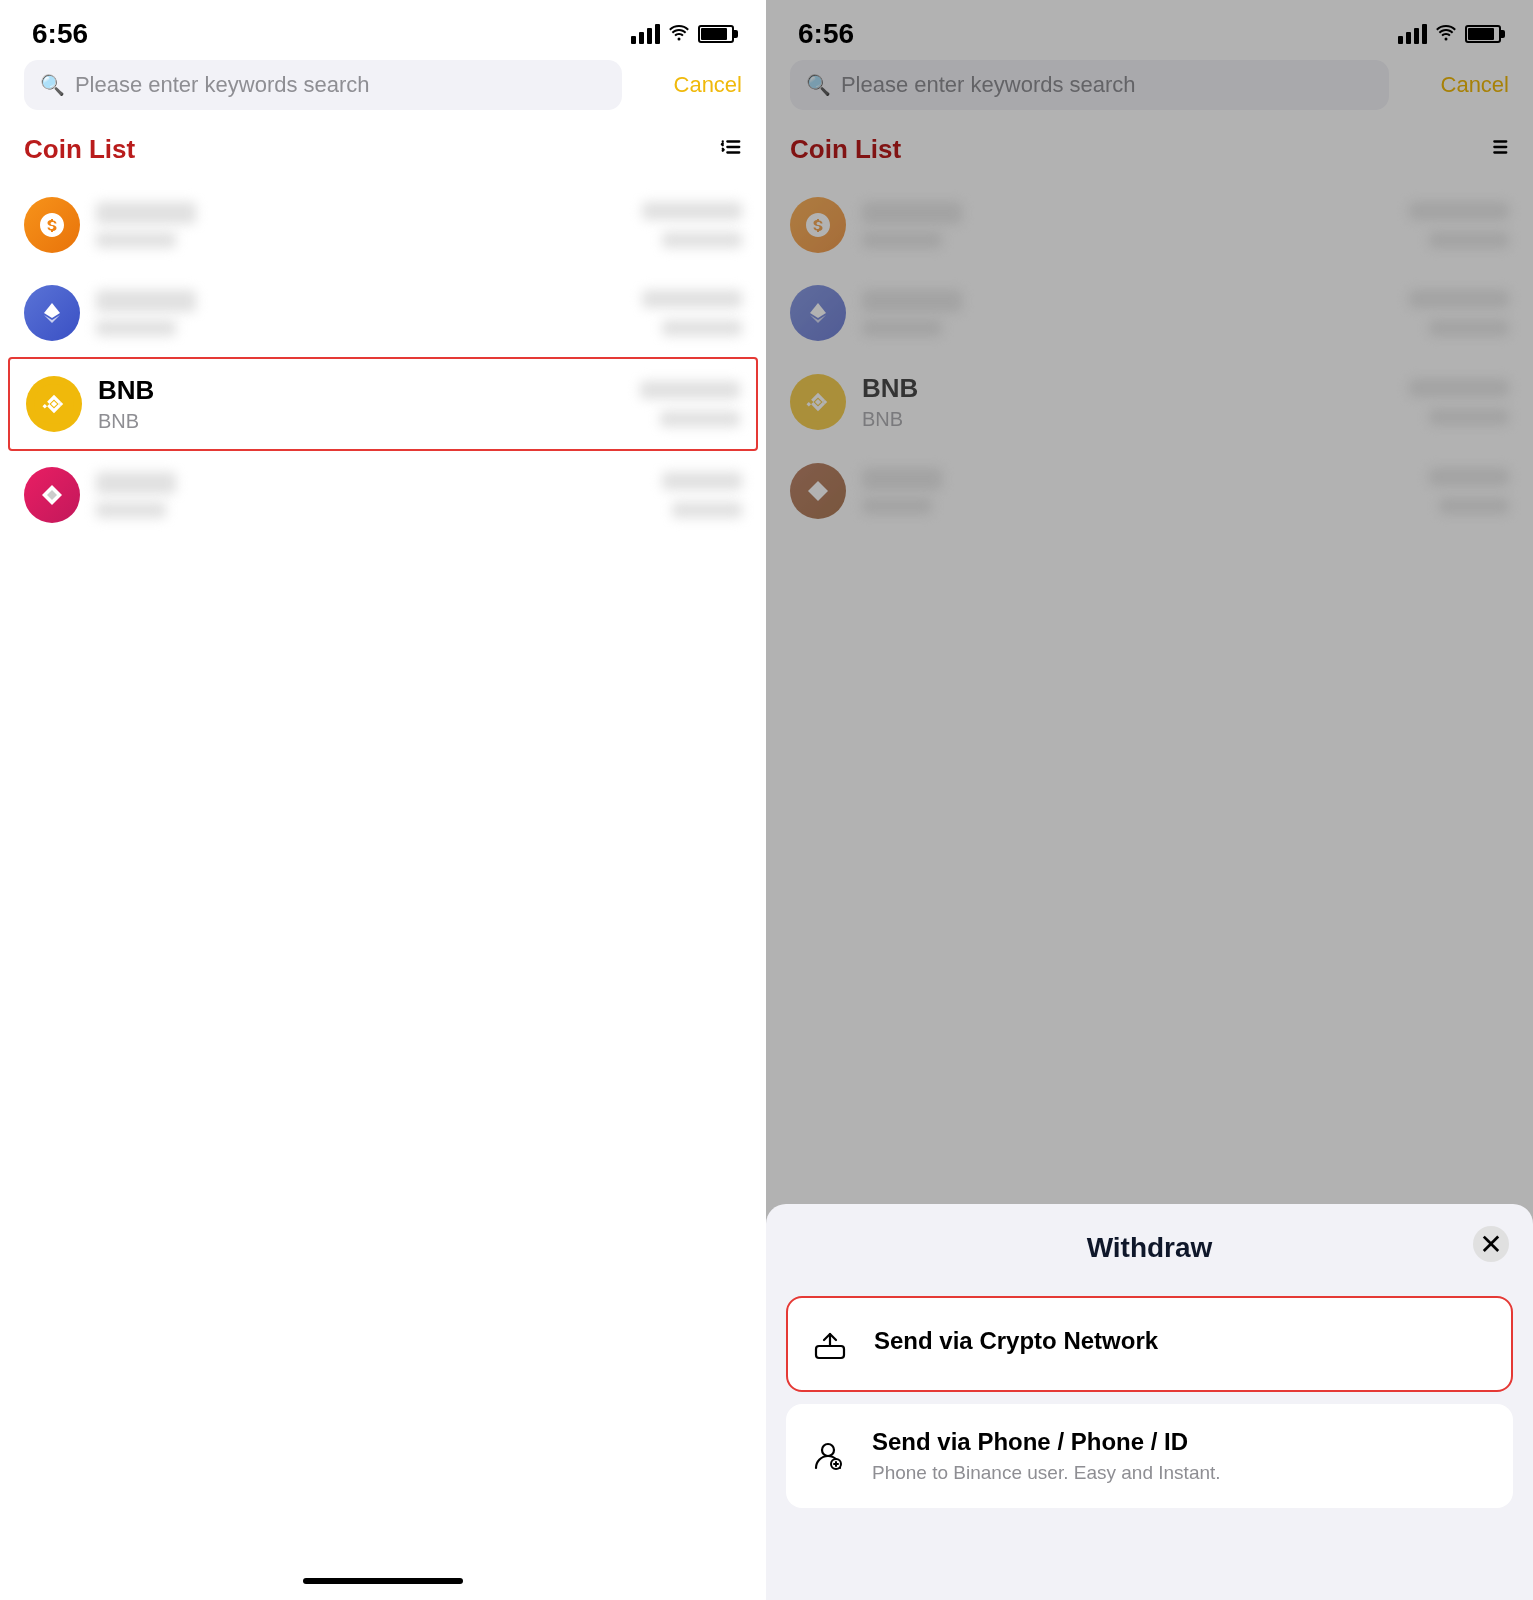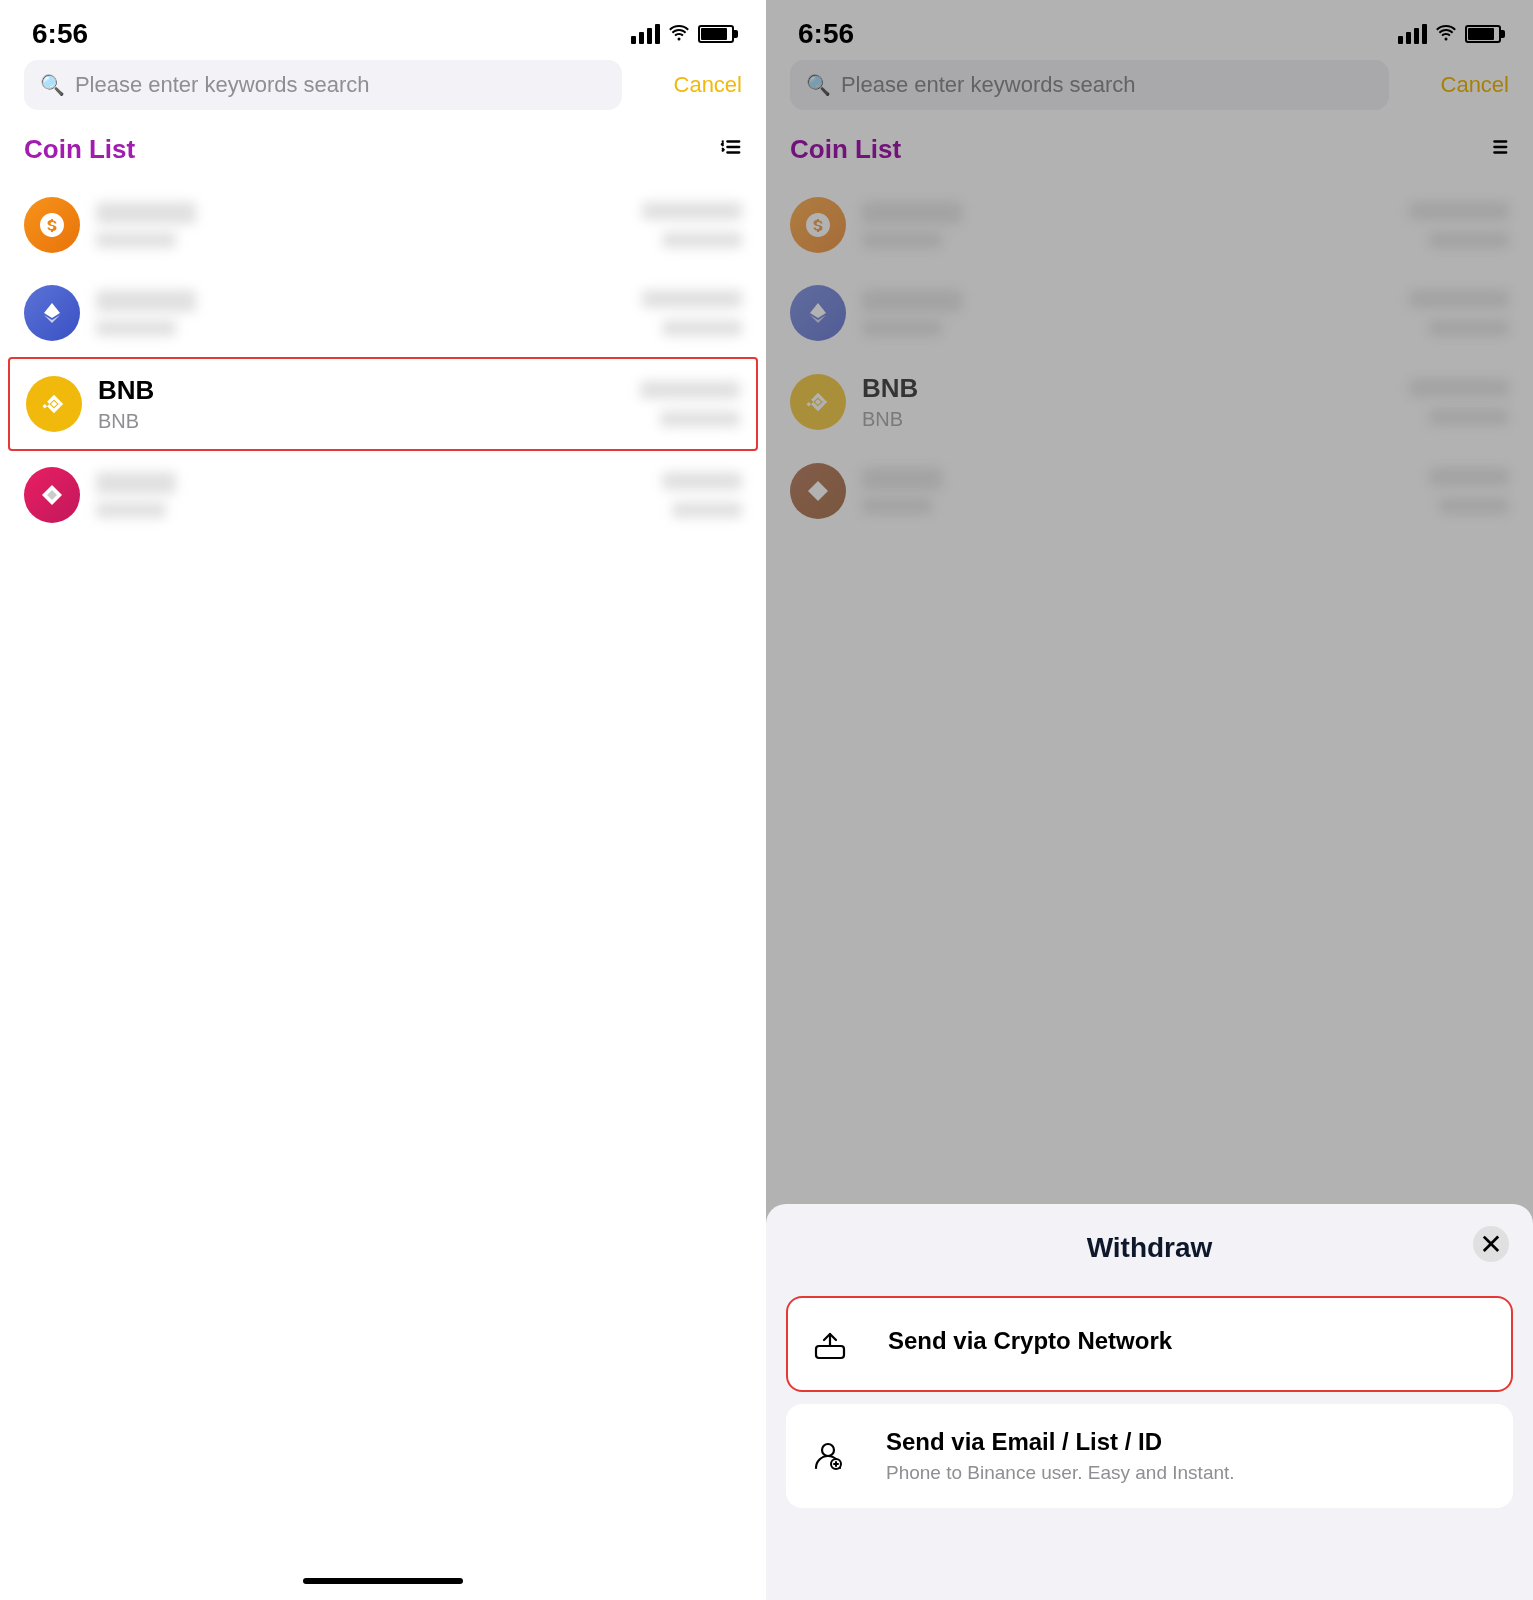--- a/index.html
+++ b/index.html
@@ -143,21 +143,21 @@
     .coin-list-header {
       display: flex;
       justify-content: space-between;
       align-items: center;
       padding: 8px 24px 16px 24px;
     }
 
     .coin-list-title {
       font-size: 26px;
       font-weight: 600;
-      color: #a21caf;
+      color: #b91c1c;
     }
 
     .sort-icon {
       font-size: 22px;
       color: #000;
     }
 
     
     .coin-item {
       display: flex;
@@ -308,21 +308,21 @@
       justify-content: center;
     }
 
     .withdraw-option {
       background: #fff;
       border-radius: 16px;
       margin: 12px 20px;
       padding: 24px 20px;
       display: flex;
       align-items: center;
-      gap: 36px;
+      gap: 22px;
       cursor: pointer;
     }
 
     .withdraw-option.highlighted {
       border: 2.5px solid #e53935;
     }
 
     .withdraw-option-icon {
       width: 44px;
       height: 44px;
@@ -623,20 +623,20 @@
     <div class="withdraw-option">
       <div class="withdraw-option-icon">
         <svg width="36" height="36" viewBox="0 0 36 36" fill="none" stroke="#000" stroke-width="2.2" stroke-linecap="round" stroke-linejoin="round">
           <circle cx="18" cy="12" r="6"></circle>
           <path d="M6 30c0-6.627 5.373-12 12-12s12 5.373 12 12"></path>
           <circle cx="26" cy="26" r="5" fill="#fff" stroke="#000" stroke-width="2"></circle>
           <path d="M24 26h4M26 24v4" stroke-width="2"></path>
         </svg>
       </div>
       <div class="withdraw-option-text">
-        <div class="withdraw-option-title">Send via Email / List / ID</div>
+        <div class="withdraw-option-title">Send via Phone / Phone / ID</div>
         <div class="withdraw-option-desc">Phone to Binance user. Easy and Instant.</div>
       </div>
     </div>
   </div>
 
   <div class="home-indicator"></div>
 </div>
 
 </body></html>

